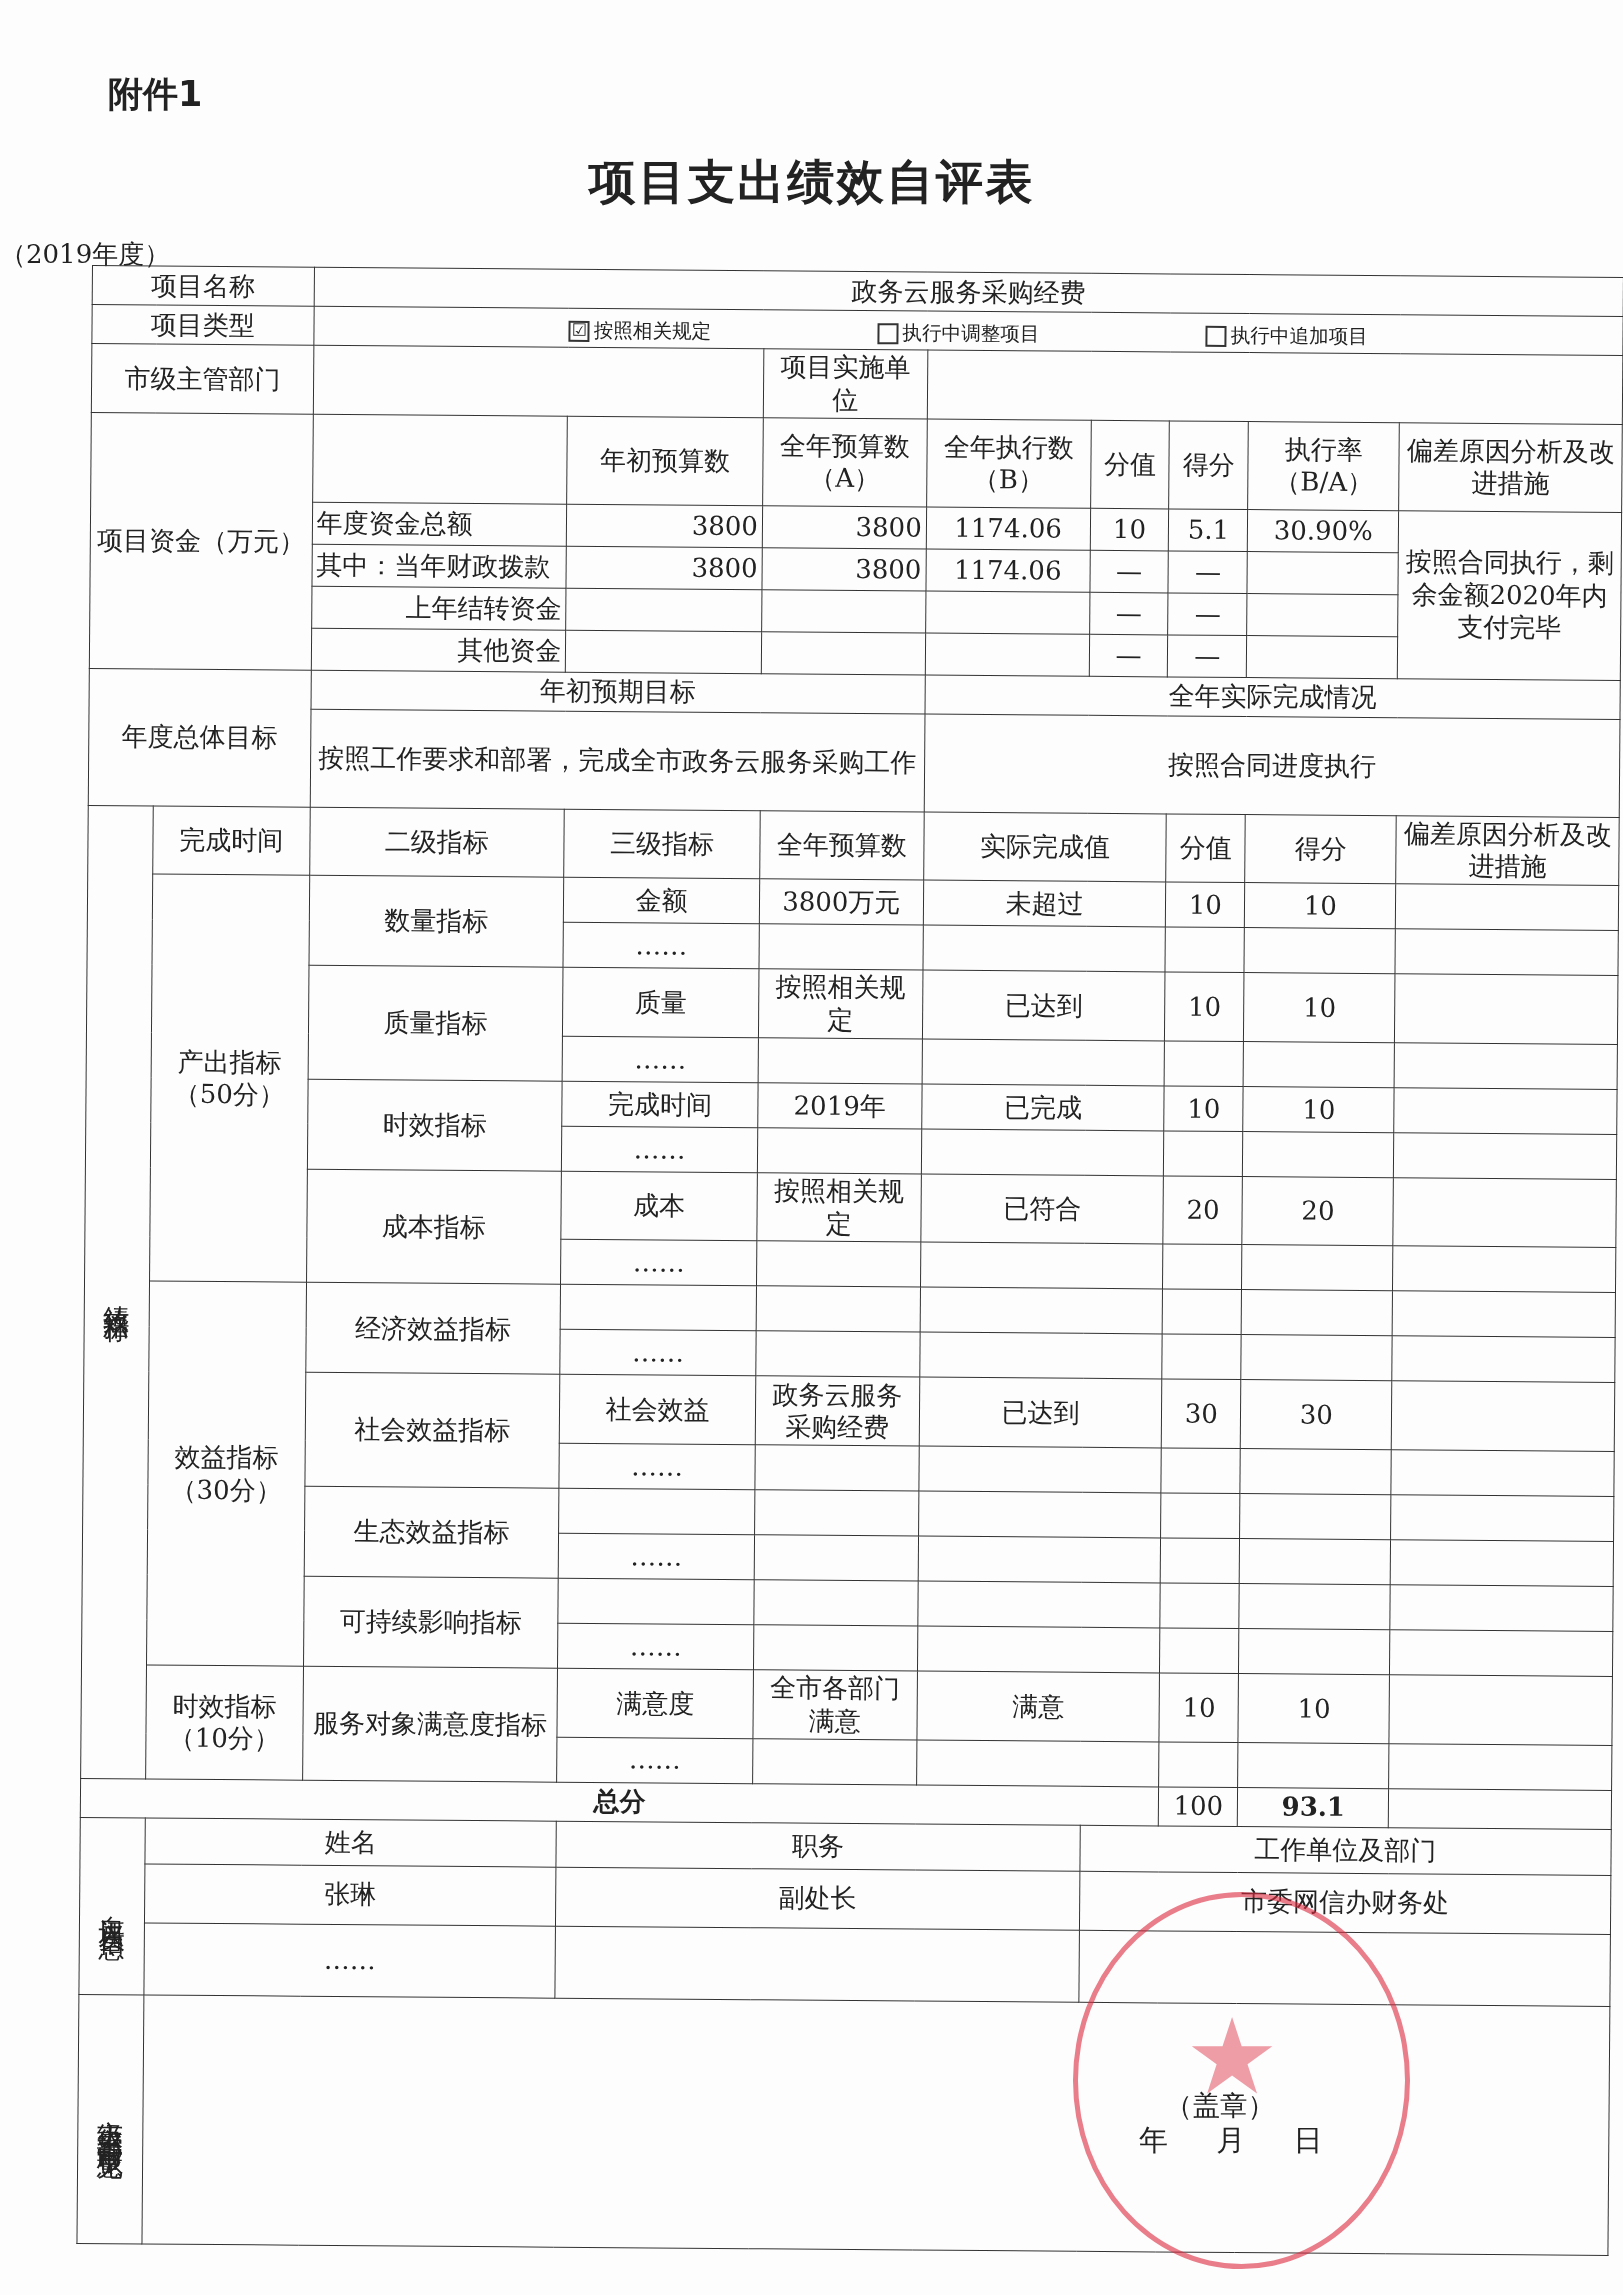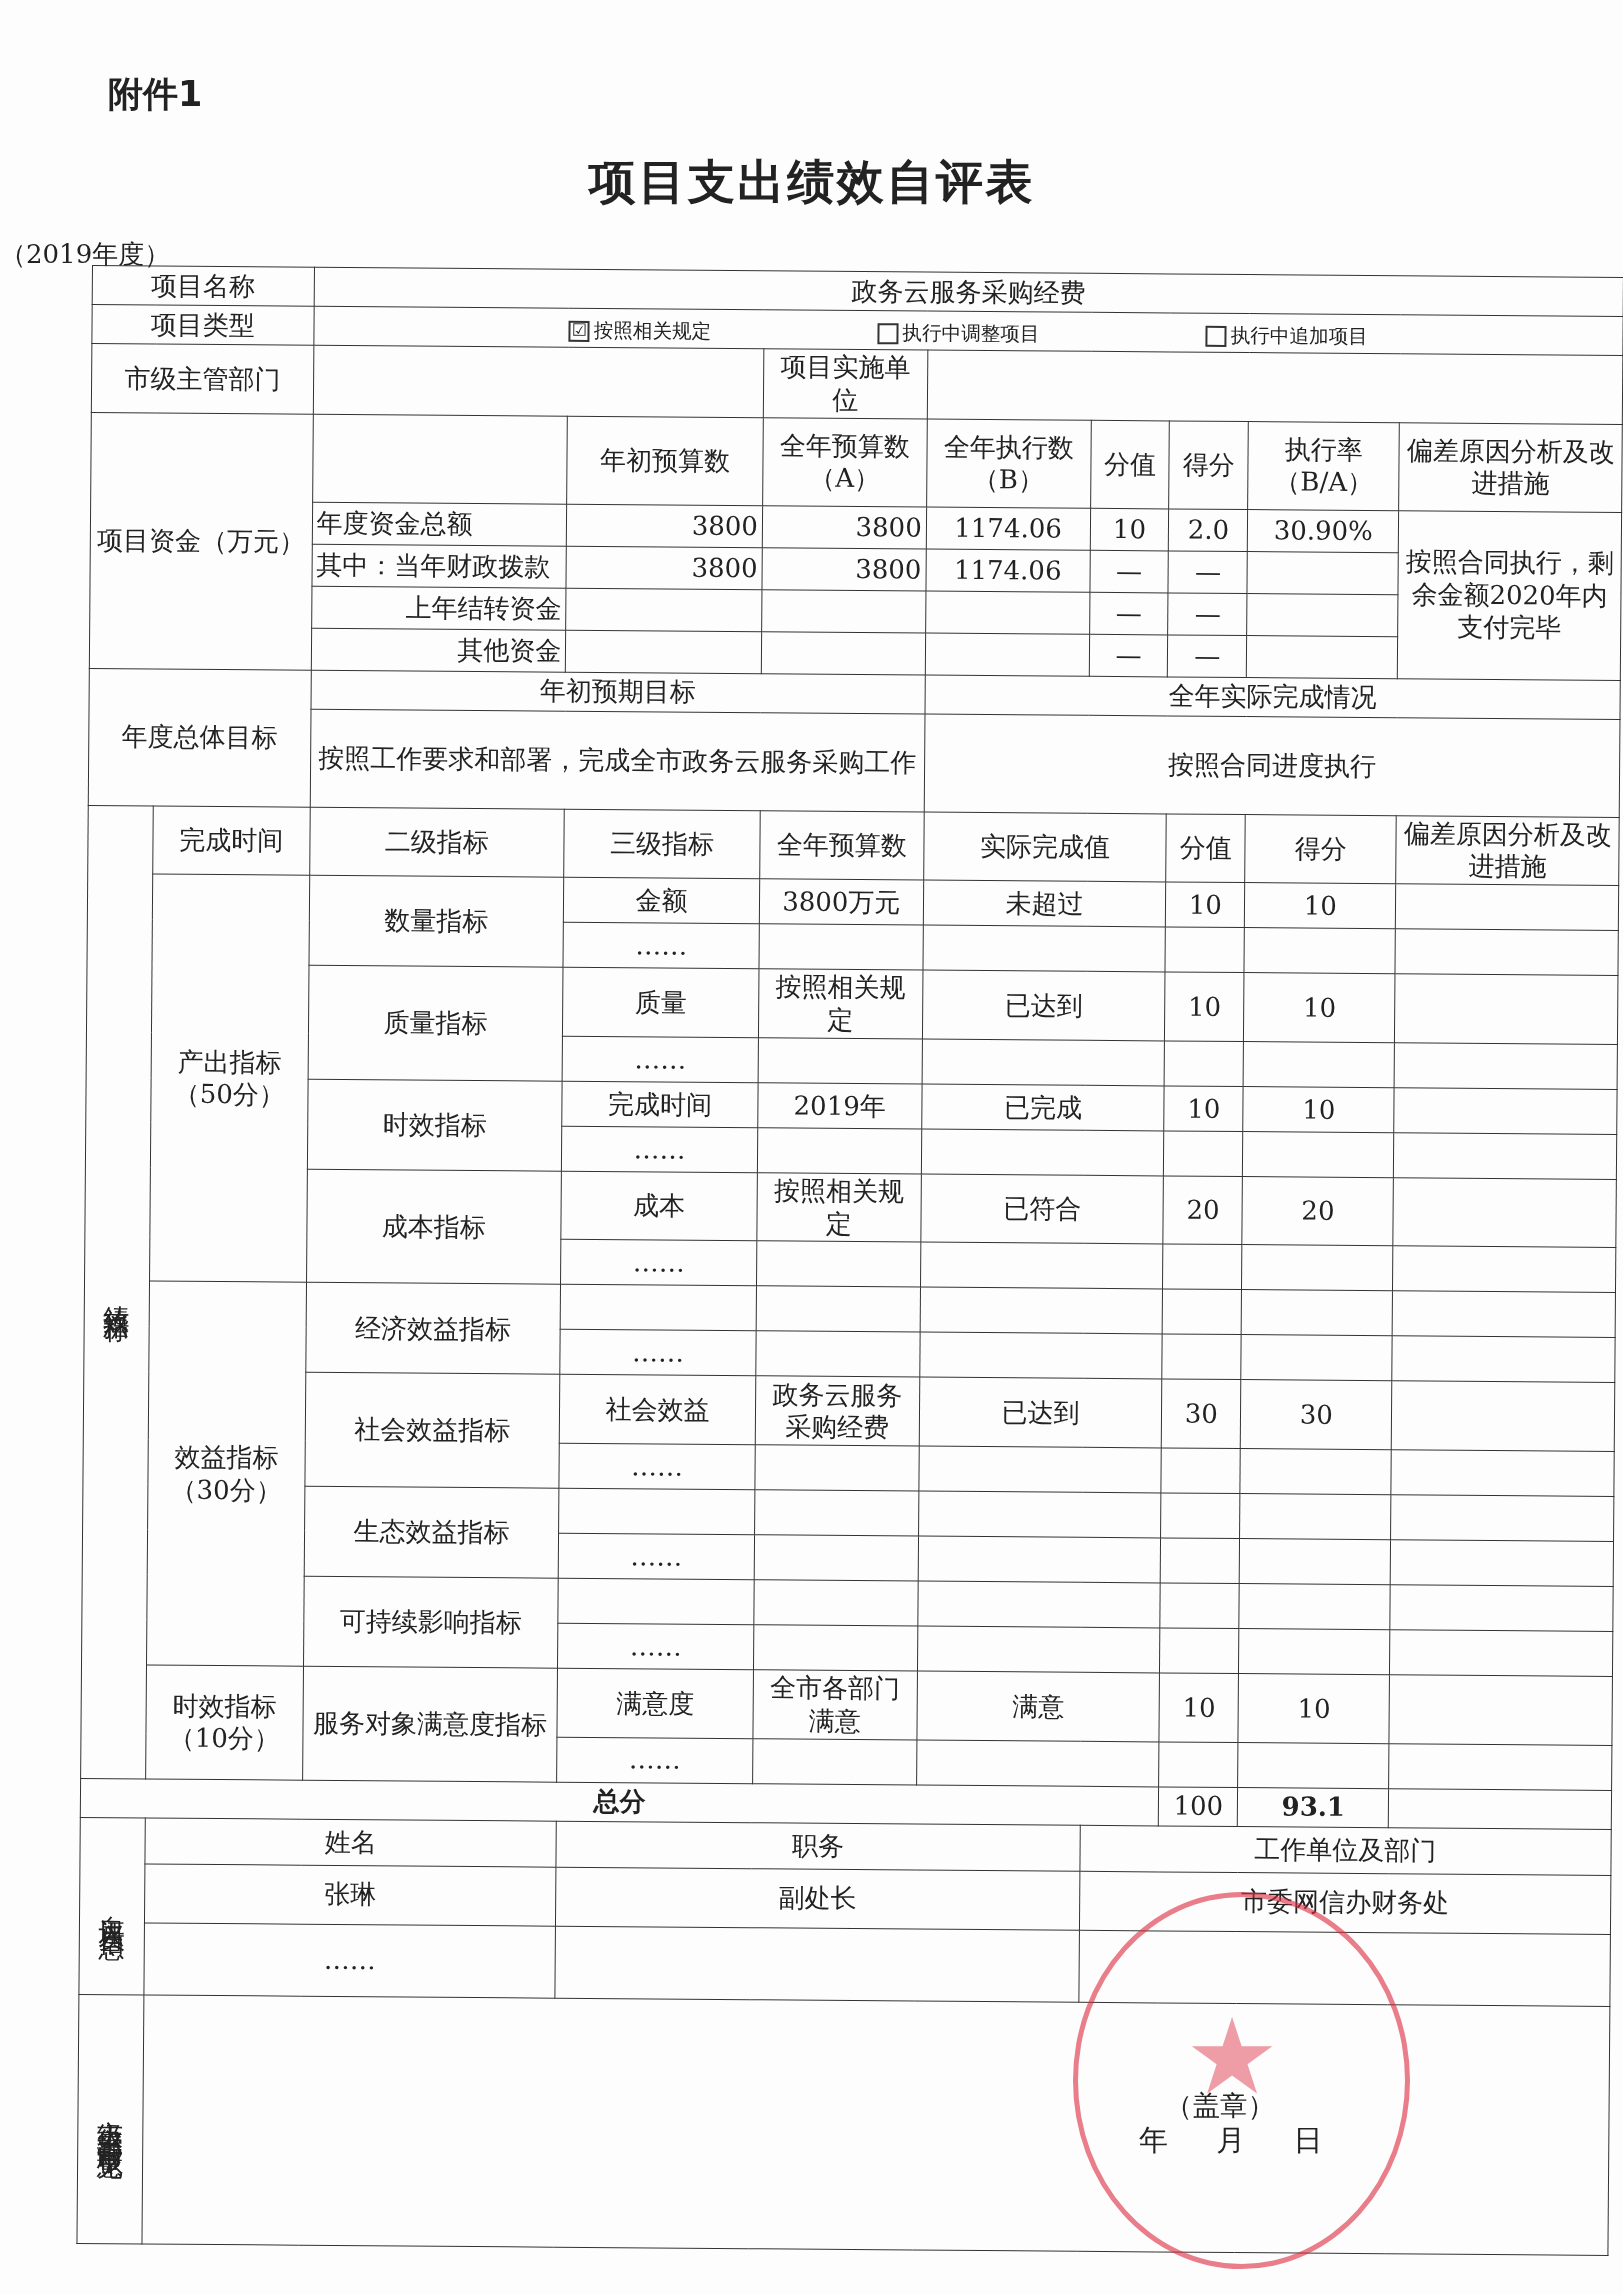--- a/index.html
+++ b/index.html
@@ -70,21 +70,21 @@
     <td>得分</td>
     <td>执行率（B/A）</td>
     <td>偏差原因分析及改进措施</td>
   </tr>
   <tr style="height:42px">
     <td class="left">年度资金总额</td>
     <td class="right">3800</td>
     <td class="right">3800</td>
     <td>1174.06</td>
     <td>10</td>
-    <td>2.0</td>
+    <td>5.1</td>
     <td>30.90%</td>
     <td rowspan="4">按照合同执行，剩余金额2020年内支付完毕</td>
   </tr>
   <tr style="height:42px">
     <td class="left">其中：当年财政拨款</td>
     <td class="right">3800</td>
     <td class="right">3800</td>
     <td>1174.06</td>
     <td>—</td>
     <td>—</td>

